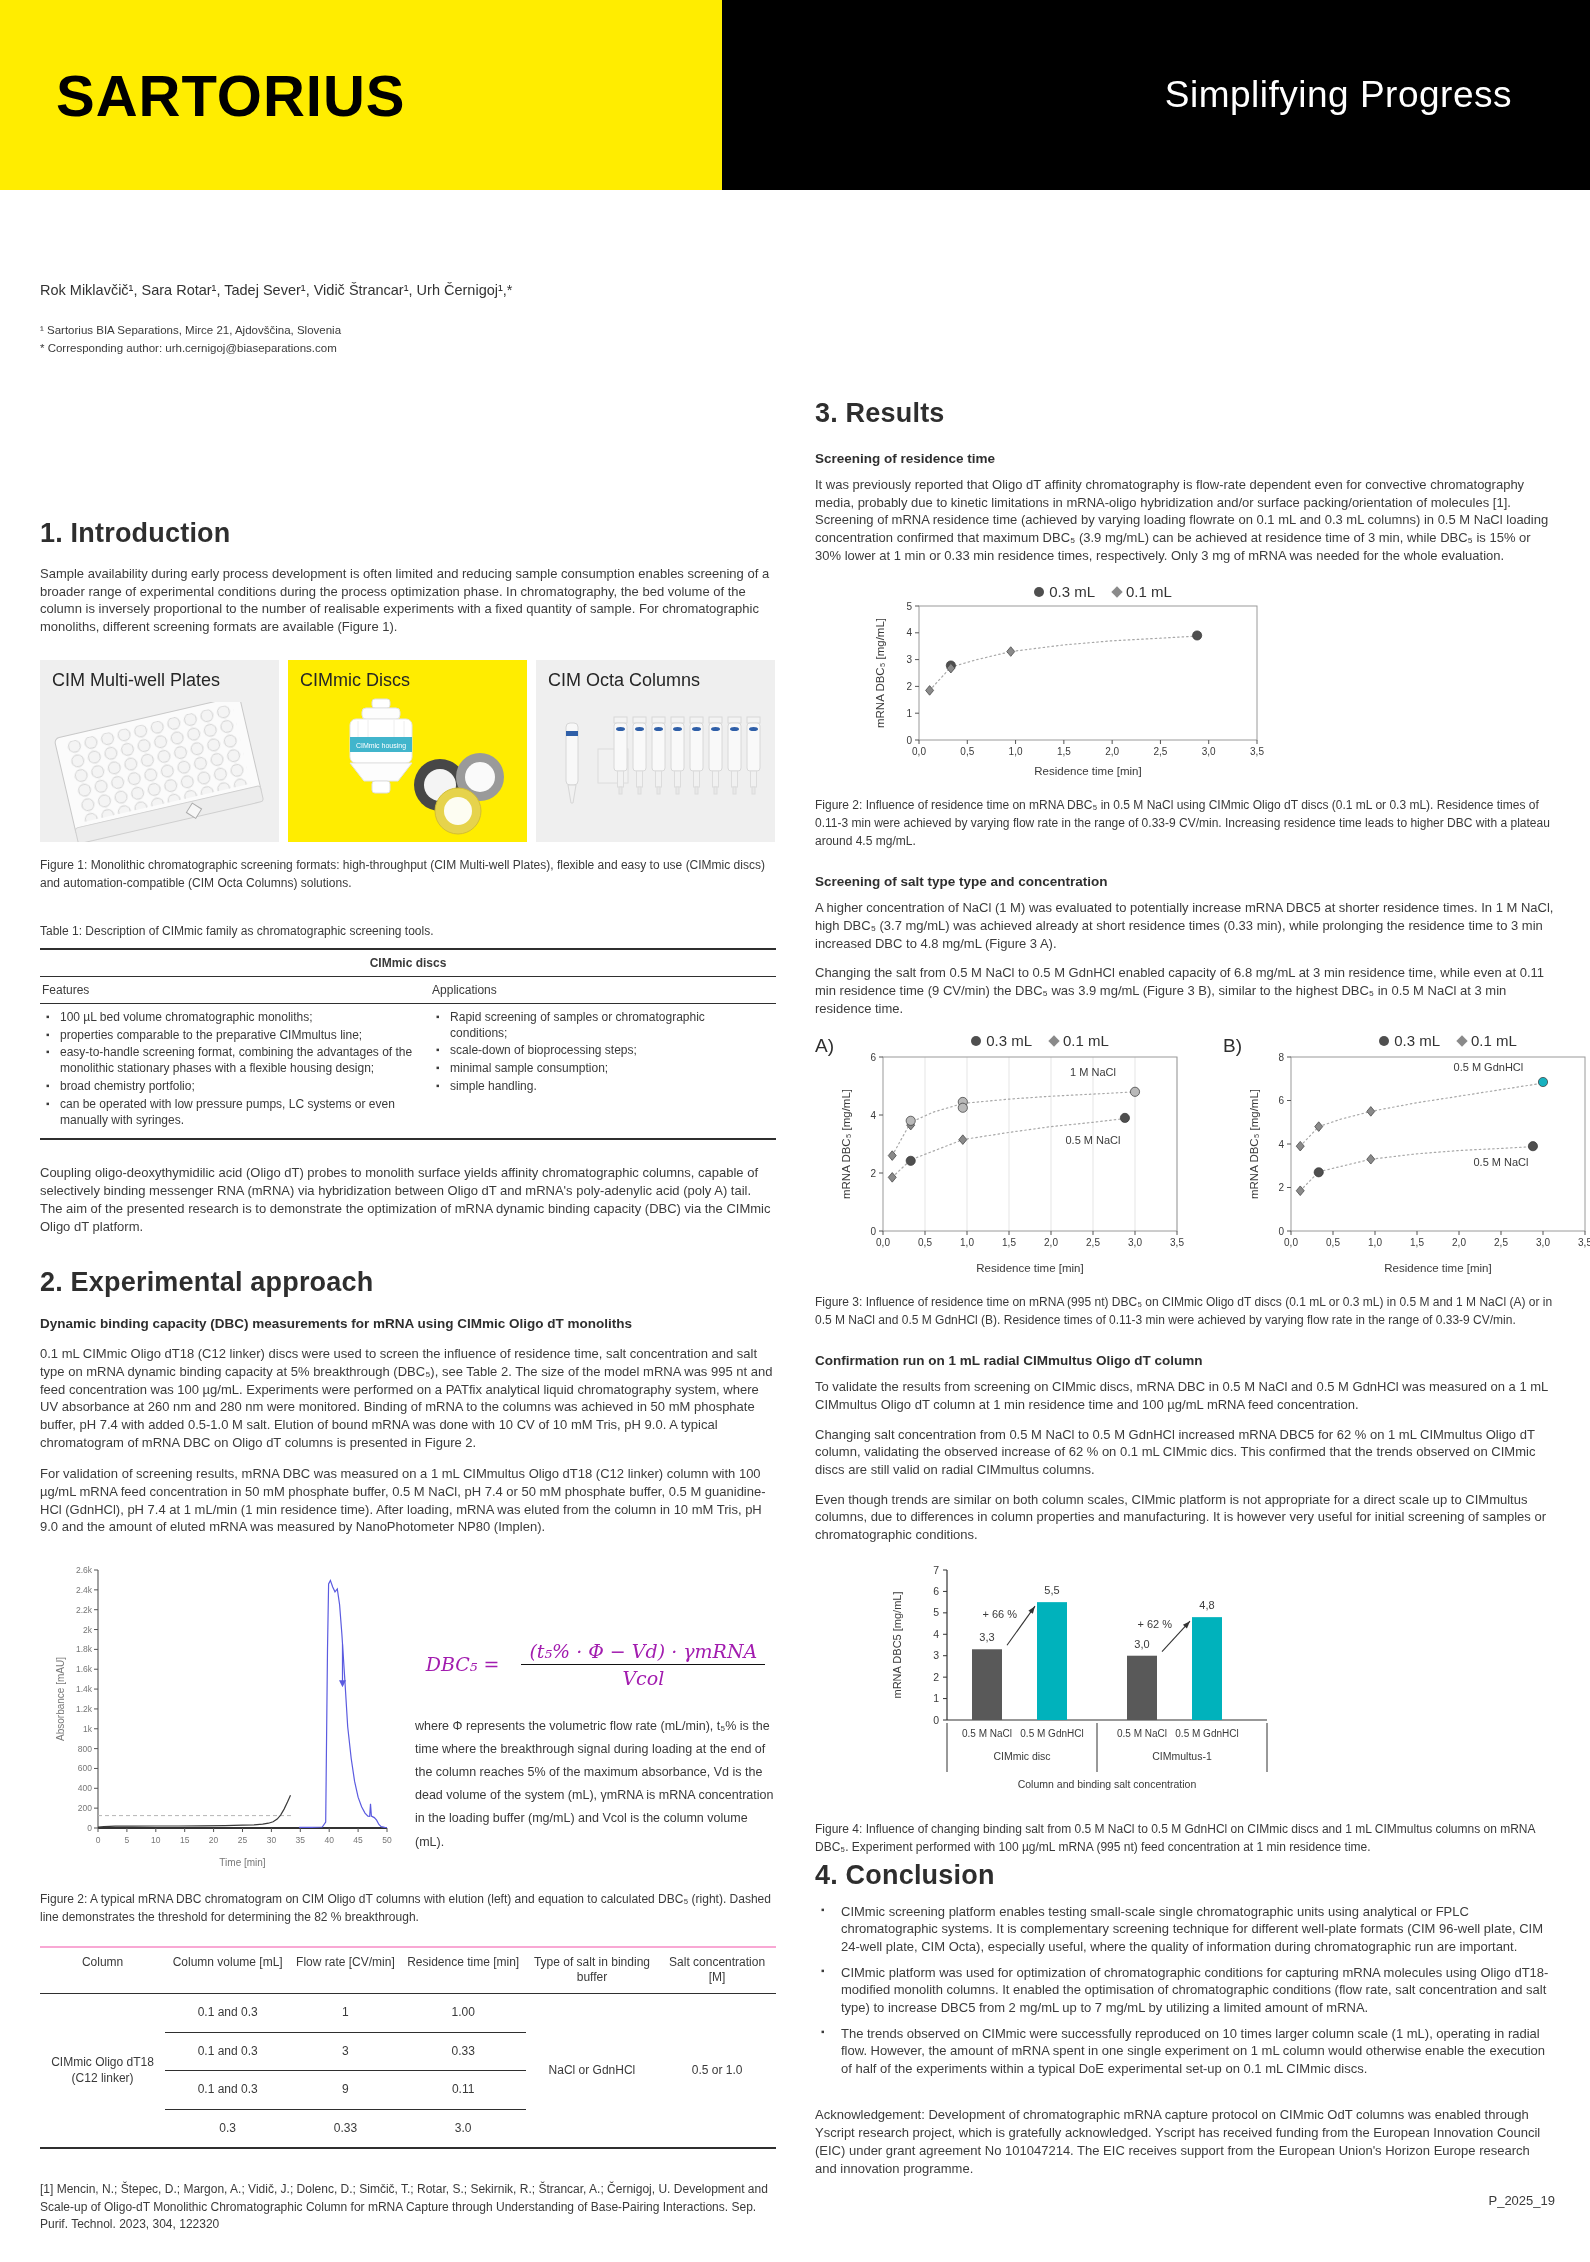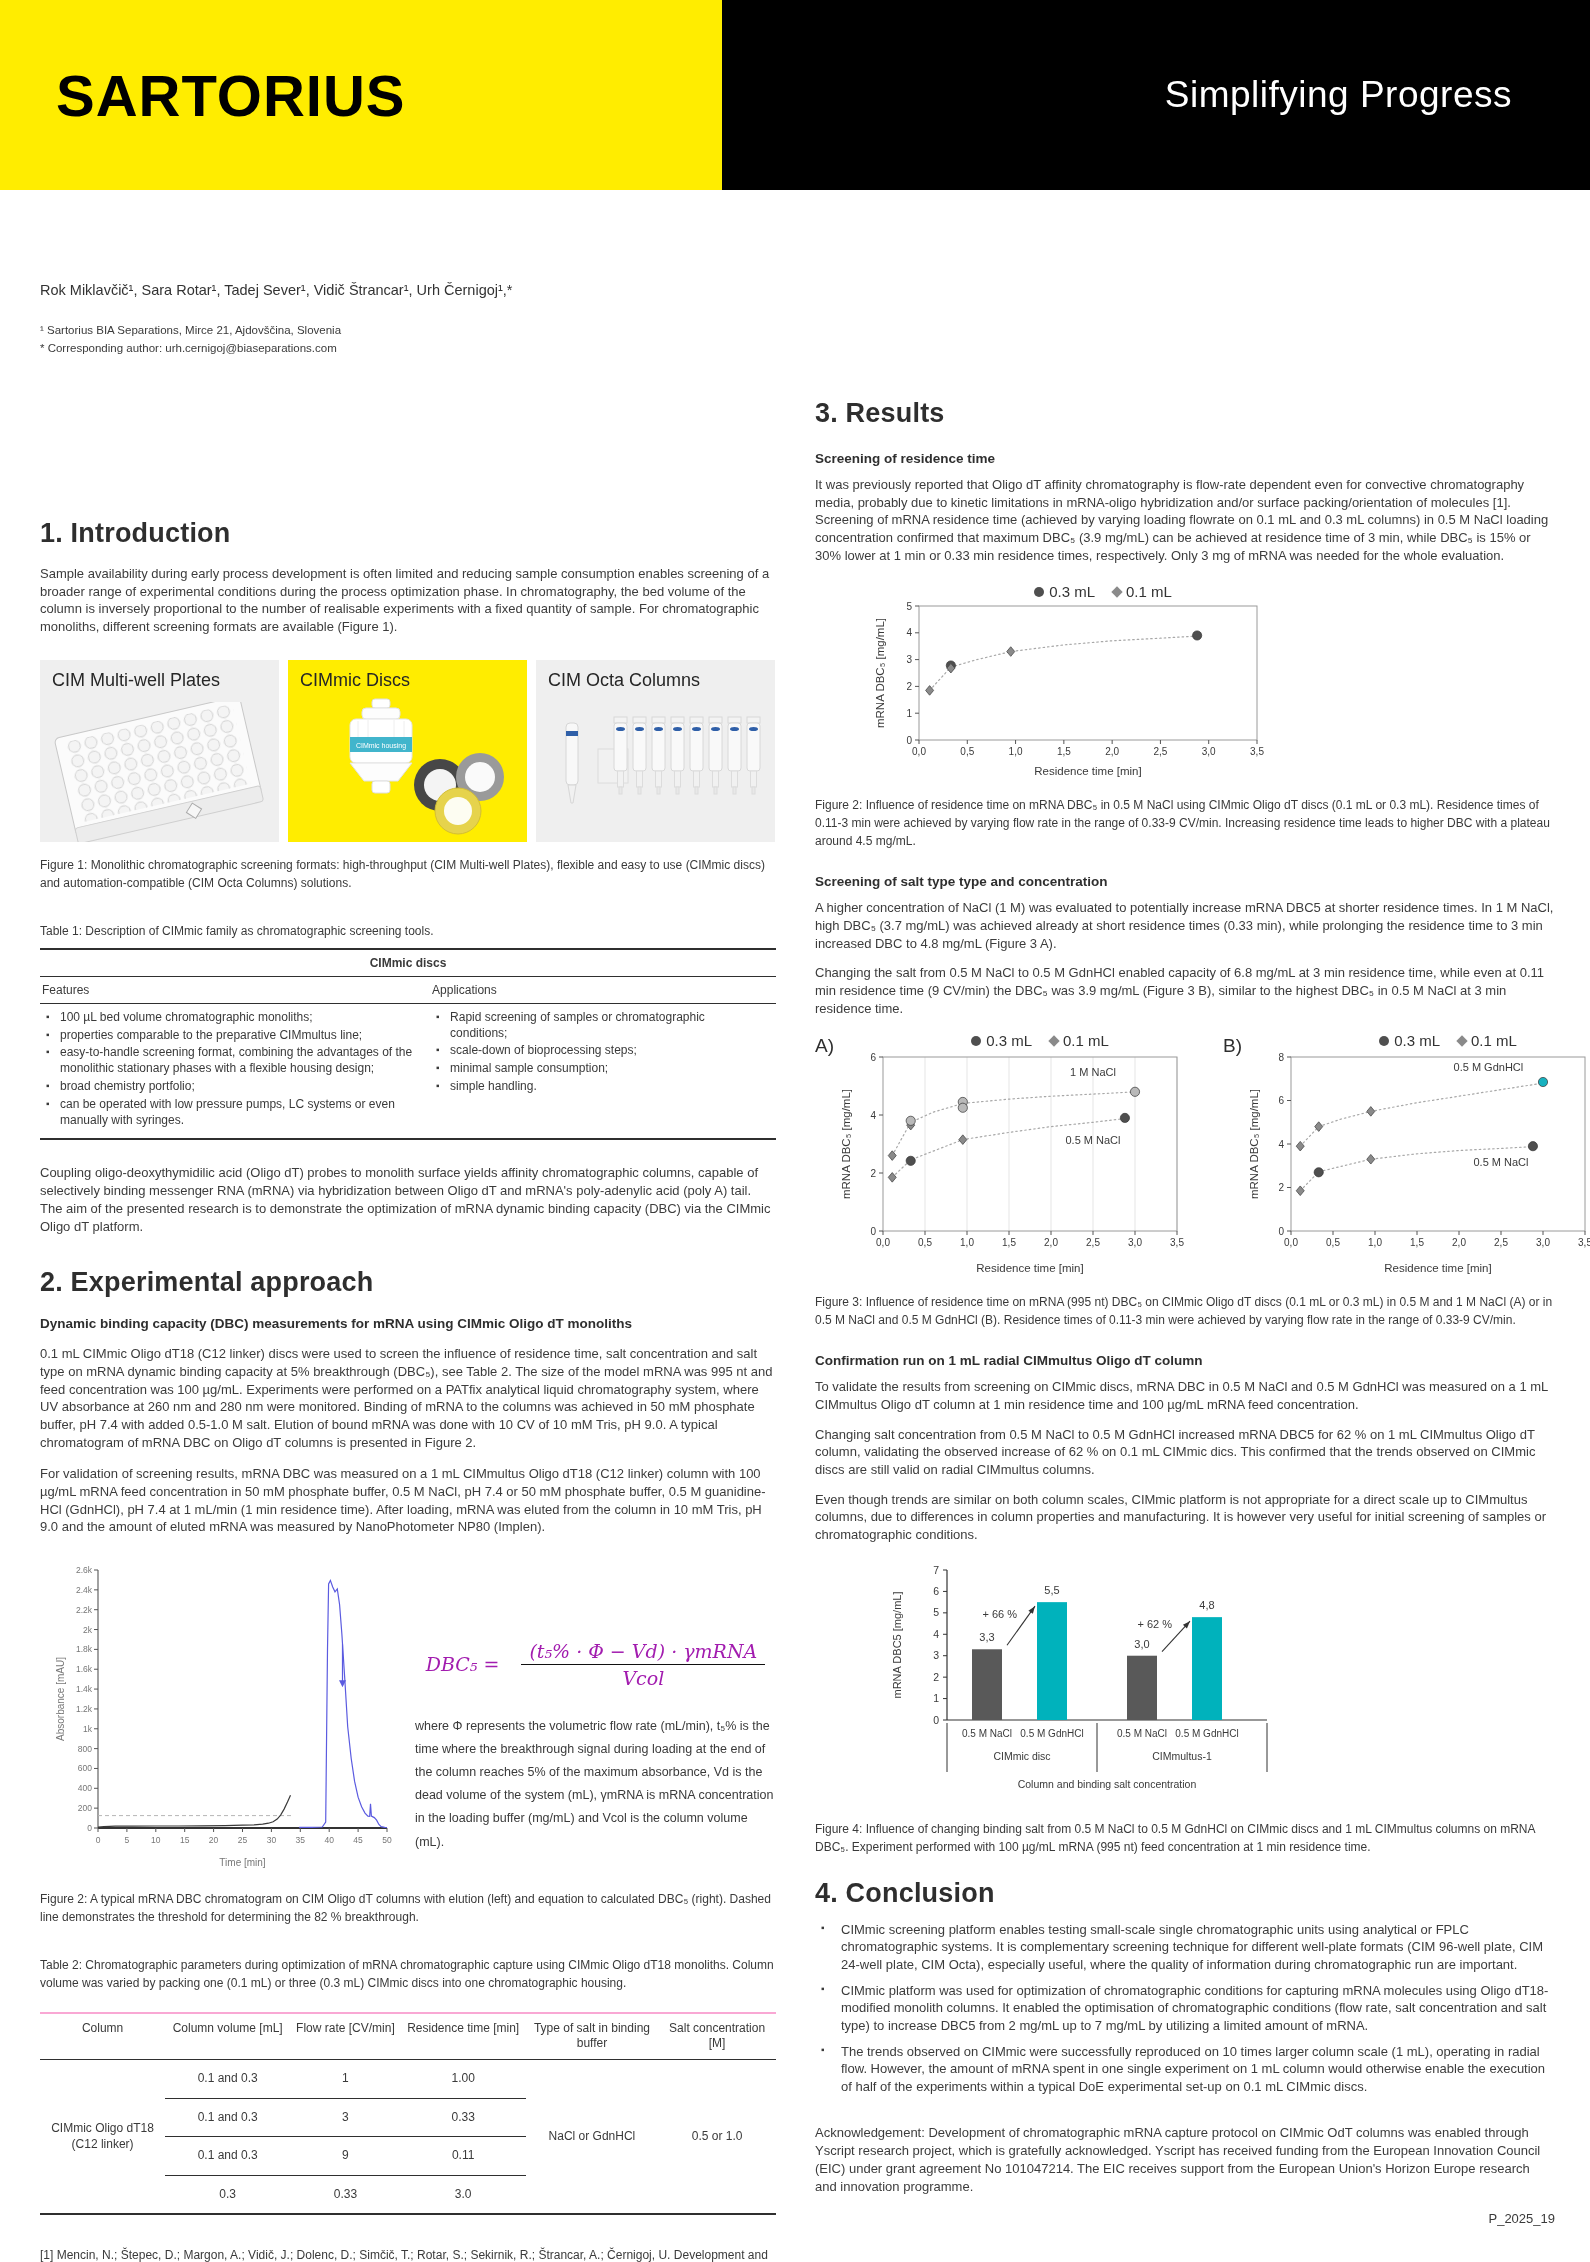--- a/index.html
+++ b/index.html
@@ -315,21 +315,20 @@
           <span class="frac">
             <span class="num">(t₅% · Φ − Vd) · γmRNA</span>
             <span class="den">Vcol</span>
           </span>
         </div>
         <p class="formula-note">where Φ represents the volumetric flow rate (mL/min), t₅% is the time where the breakthrough signal during loading at the end of the column reaches 5% of the maximum absorbance, Vd is the dead volume of the system (mL), γmRNA is mRNA concentration in the loading buffer (mg/mL) and Vcol is the column volume (mL).</p>
       </div>
     </div>
     <p class="caption" style="margin-top:14px">Figure 2: A typical mRNA DBC chromatogram on CIM Oligo dT columns with elution (left) and equation to calculated DBC₅ (right). Dashed line demonstrates the threshold for determining the 82 % breakthrough.</p>
 
-    <p class="caption" style="margin-top:30px">Table 2: Chromatographic parameters during optimization of mRNA chromatographic capture using CIMmic Oligo dT18 monoliths. Column volume was varied by packing one (0.1 mL) or three (0.3 mL) CIMmic discs into one chromatographic housing.</p>
     <table class="t2">
       <thead>
         <tr>
           <th style="width:17%">Column</th>
           <th style="width:17%">Column volume [mL]</th>
           <th style="width:15%">Flow rate [CV/min]</th>
           <th style="width:17%">Residence time [min]</th>
           <th style="width:18%">Type of salt in binding buffer</th>
           <th style="width:16%">Salt concentration [M]</th>
         </tr>
@@ -598,21 +597,21 @@
           <line x1="120" y1="87.28571428571429" x2="148" y2="48.14285714285714" stroke="#333" stroke-width="1.1"></line>
           <polygon points="148,48.14285714285714 145.85890484539027,55.85101590736808 141.3966678866299,52.65905078358328" fill="#333"></polygon>
           <text x="130" y="59.71428571428572" text-anchor="end" font-size="11" fill="#3a3a3a">+ 66 %</text>
           <line x1="275" y1="93.71428571428572" x2="303" y2="63.14285714285714" stroke="#333" stroke-width="1.1"></line>
           <polygon points="303,63.14285714285714 299.94722047839645,70.53748608503389 295.90135467828947,66.83192675409477" fill="#333"></polygon>
           <text x="285" y="70.42857142857143" text-anchor="end" font-size="11" fill="#3a3a3a">+ 62 %</text>
         </svg>
     </div>
     <p class="caption" style="margin-top:8px">Figure 4: Influence of changing binding salt from 0.5 M NaCl to 0.5 M GdnHCl on CIMmic discs and 1 mL CIMmultus columns on mRNA DBC₅. Experiment performed with 100 µg/mL mRNA (995 nt) feed concentration at 1 min residence time.</p>
 
-    <h2 class="sec" style="margin-top:22px">4. Conclusion</h2>
+    <h2 class="sec" style="margin-top:4px">4. Conclusion</h2>
     <ul class="concl">
         <li>CIMmic screening platform enables testing small-scale single chromatographic units using analytical or FPLC chromatographic systems. It is complementary screening technique for different well-plate formats (CIM 96-well plate, CIM 24-well plate, CIM Octa), especially useful, where the quality of information during chromatographic run are important.</li>
         <li>CIMmic platform was used for optimization of chromatographic conditions for capturing mRNA molecules using Oligo dT18-modified monolith columns. It enabled the optimisation of chromatographic conditions (flow rate, salt concentration and salt type) to increase DBC5 from 2 mg/mL up to 7 mg/mL by utilizing a limited amount of mRNA.</li>
         <li>The trends observed on CIMmic were successfully reproduced on 10 times larger column scale (1 mL), operating in radial flow. However, the amount of mRNA spent in one single experiment on 1 mL column would otherwise enable the execution of half of the experiments within a typical DoE experimental set-up on 0.1 mL CIMmic discs.</li>
       </ul>
 
     <p class="ack">Acknowledgement: Development of chromatographic mRNA capture protocol on CIMmic OdT columns was enabled through Yscript research project, which is gratefully acknowledged. Yscript has received funding from the European Innovation Council (EIC) under grant agreement No 101047214. The EIC receives support from the European Union's Horizon Europe research and innovation programme.</p>
     <div class="footer-code">P_2025_19</div>
   </div>
 

